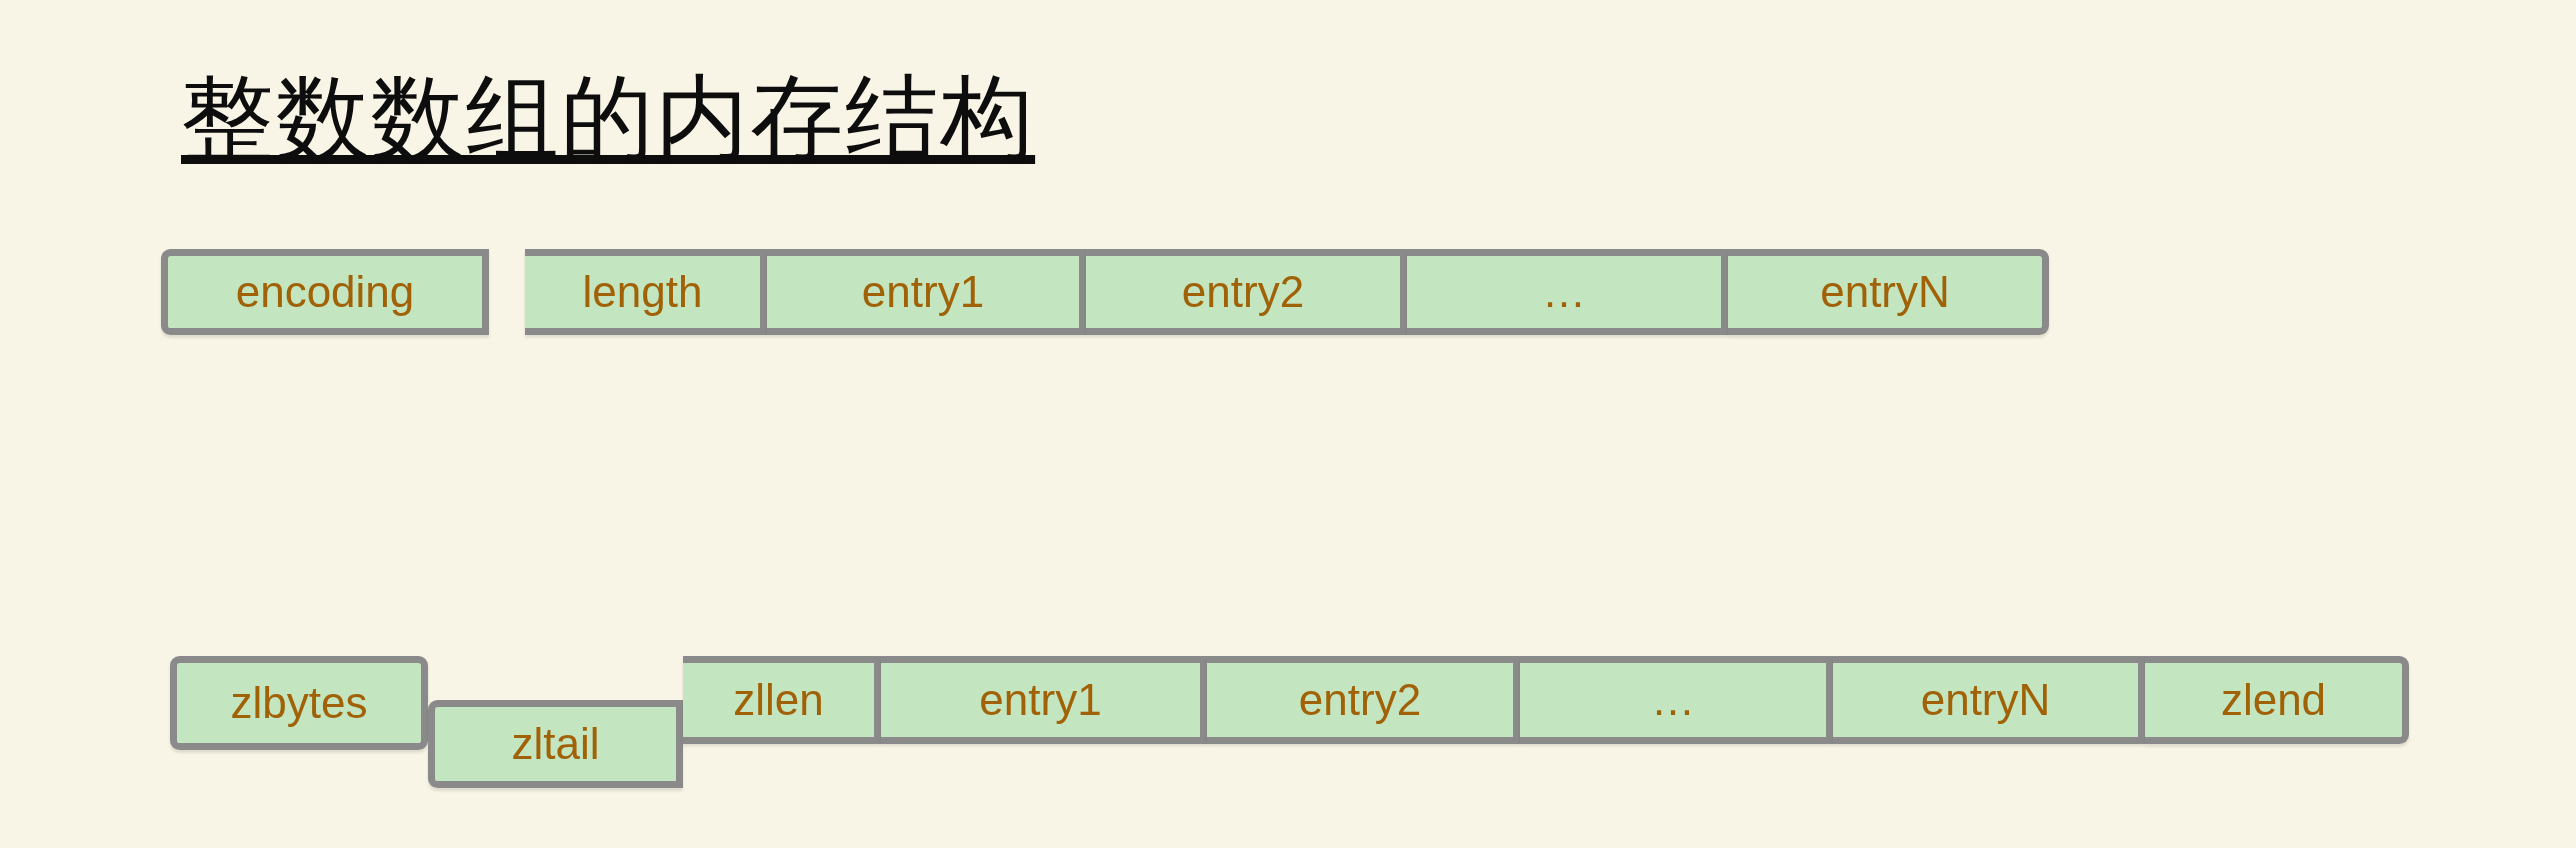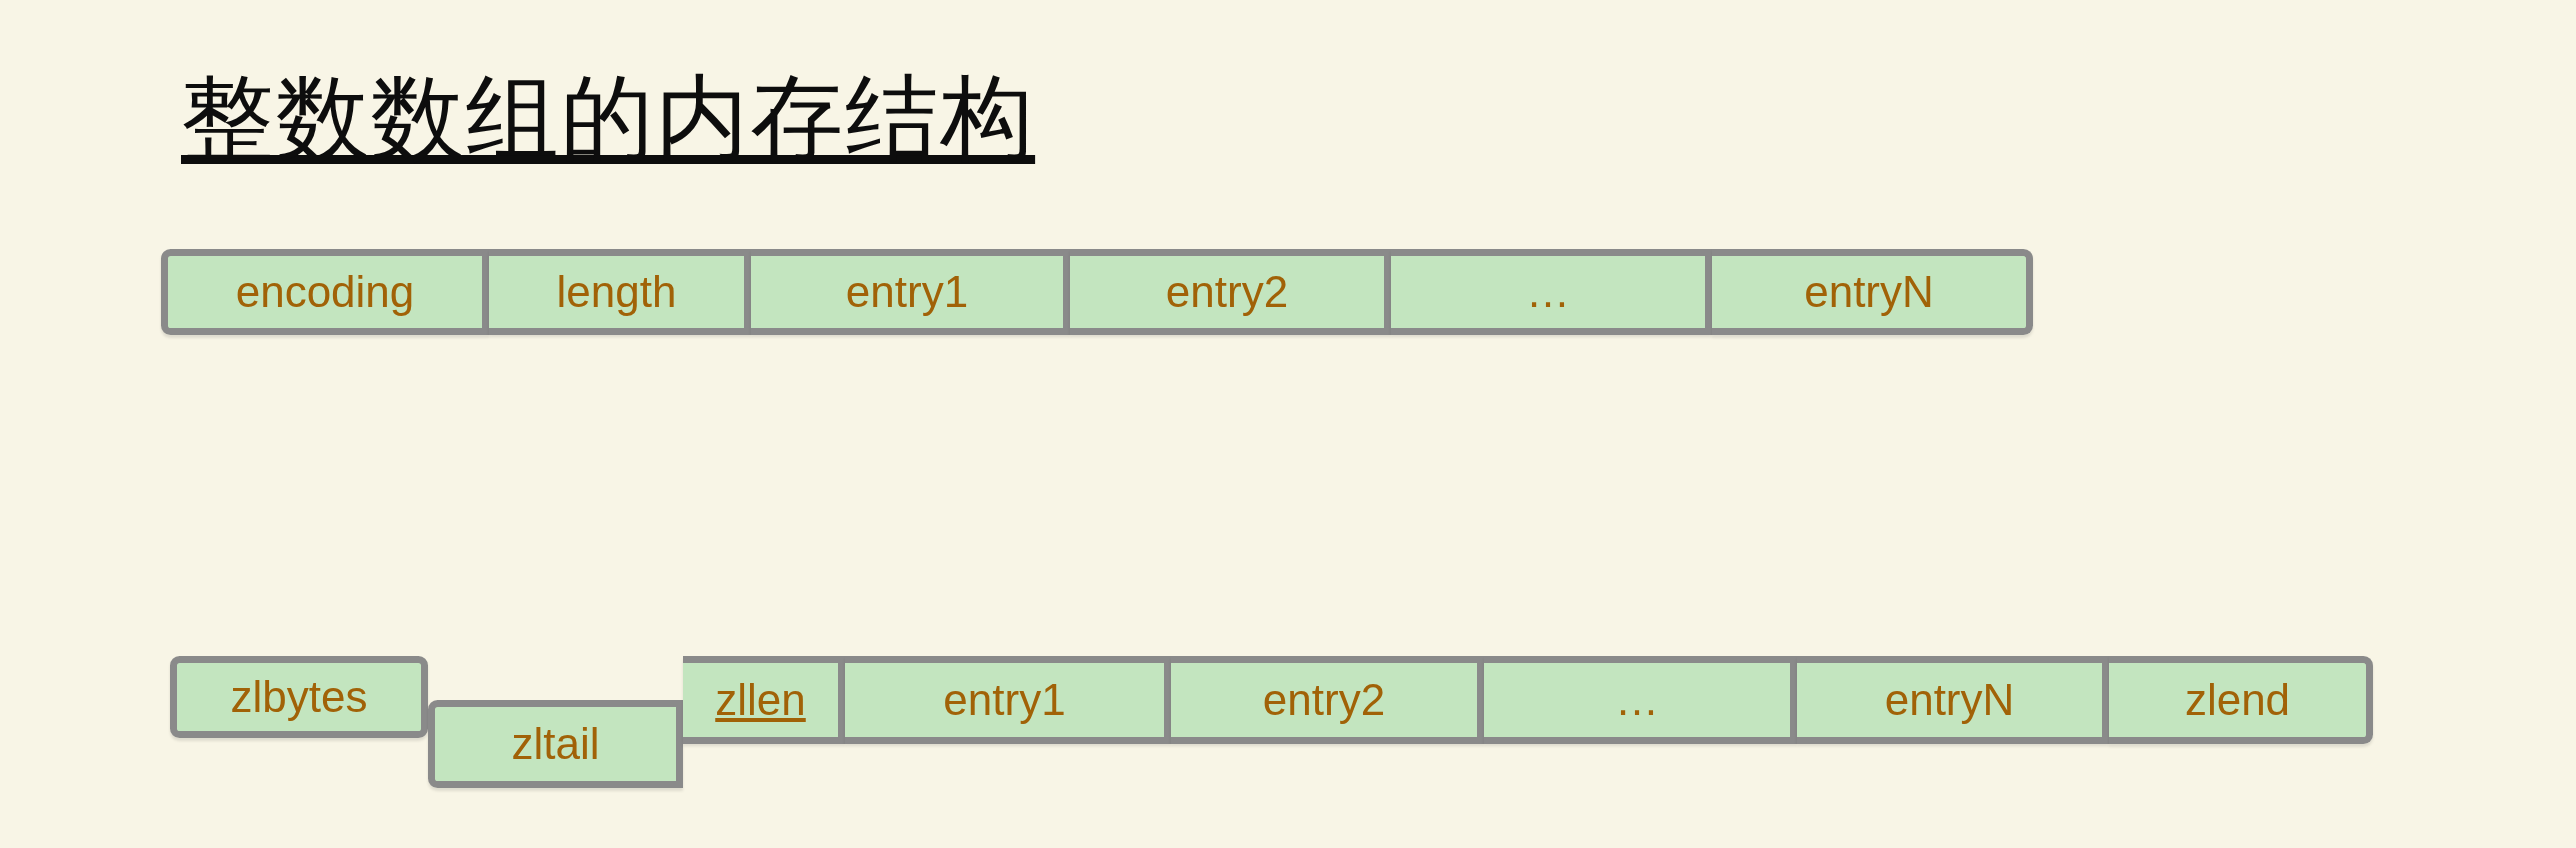--- a/index.html
+++ b/index.html
@@ -55,44 +55,44 @@
   .cell.first {
     border-left: 7.7px solid #8a8a8a;
     border-radius: 9.6px 0 0 9.6px;
   }
   .cell.last {
     border-radius: 0 9.6px 9.6px 0;
   }
   .cell.standalone {
     border: 7.7px solid #8a8a8a;
     border-radius: 9.6px;
-    height: 82px;
+    height: 94px;
   }
 </style>
 </head>
 <body>
 
 <div class="canvas">
 
   <div class="section-title title-1">整数数组的内存结构</div>
 
   <div class="row row-1">
       <div class="cell first" style="width: 328px;">encoding</div>
-      <div class="cell" style="width: 262px;">length</div>
+      <div class="cell" style="width: 242px; margin-left: 36px;">length</div>
       <div class="cell" style="width: 319px;">entry1</div>
       <div class="cell" style="width: 321px;">entry2</div>
       <div class="cell" style="width: 321px;">…</div>
       <div class="cell last" style="width: 321px;">entryN</div>
     </div>
 
 
   <div class="row row-2">
     <div class="cell standalone" style="width:258px">zlbytes</div>
   <div class="cell first" style="width: 255px; margin-top: 44px;">zltail</div>
-      <div class="cell" style="width: 162px; text-decoration: underline;">zllen</div>
+      <div class="cell" style="width: 198px;">zllen</div>
       <div class="cell" style="width: 326px;">entry1</div>
       <div class="cell" style="width: 313px;">entry2</div>
       <div class="cell" style="width: 313px;">…</div>
       <div class="cell" style="width: 312px;">entryN</div>
       <div class="cell last" style="width: 264px;">zlend</div>
     </div>
 
 </div>
 
 

